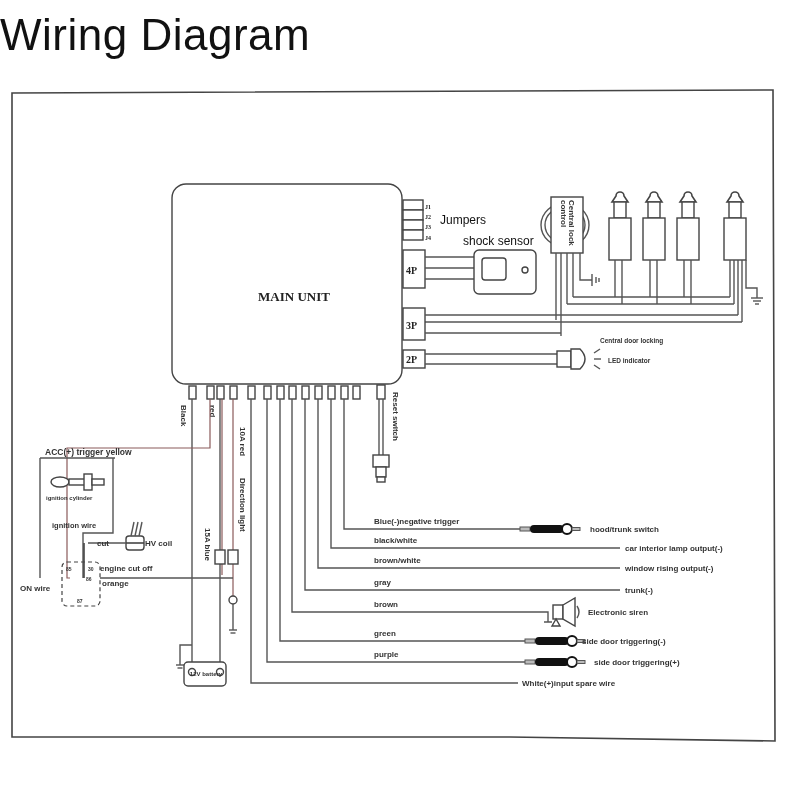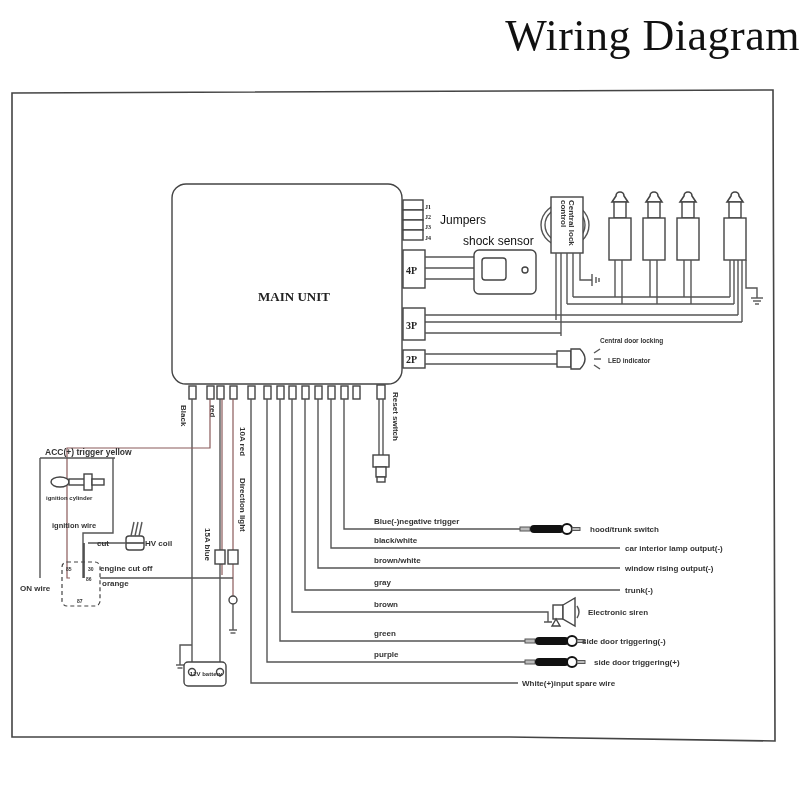--- a/index.html
+++ b/index.html
@@ -1,17 +1,17 @@
 <!DOCTYPE html>
 <html><head>
 <meta charset="utf-8">
 <style>
   html, body { margin: 0; padding: 0; background: #ffffff; }
   body { width: 800px; height: 800px; position: relative; overflow: hidden; font-family: "Liberation Sans", sans-serif; color: #222; }
-  .title { position: absolute; left: 0; top: 10px; width: 800px; text-align: right; font-size: 44px; color: #111; letter-spacing: 0.5px; font-family: Liberation Serif, serif; }
+  .title { position: absolute; left: 0; top: 10px; width: 800px; text-align: left; font-size: 44px; color: #111; letter-spacing: 0.5px; }
   svg { position: absolute; left: 0; top: 0; }
   .lbl { font-family: "Liberation Sans", sans-serif; fill: #333; font-weight: bold; }
   .serif { font-family: "Liberation Serif", serif; fill: #222; font-weight: bold; }
   .w { stroke: #555; stroke-width: 1.4; fill: none; }
   .wd { stroke: #444; stroke-width: 1.6; fill: none; }
   .wr { stroke: #8a5a5a; stroke-width: 1.2; fill: none; }
   .box { stroke: #444; stroke-width: 1.4; fill: #fff; }
 </style>
 </head>
 <body>

